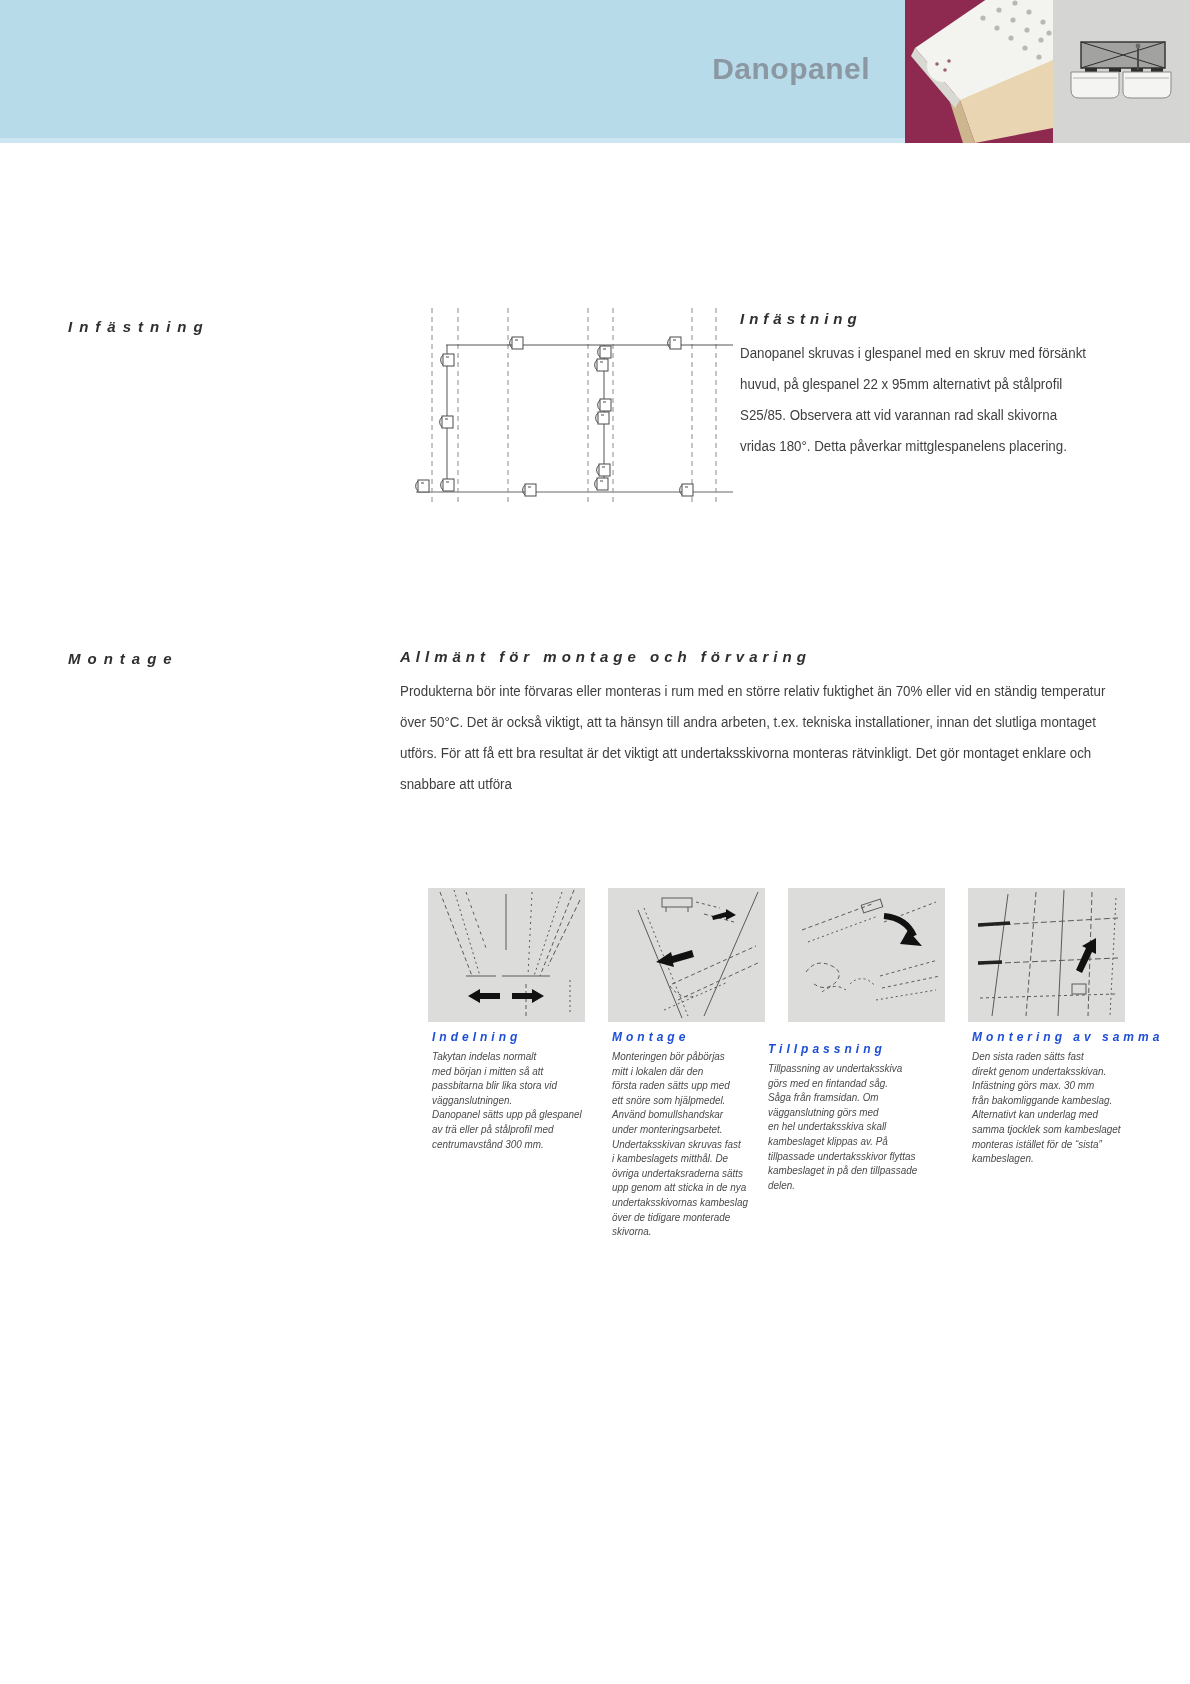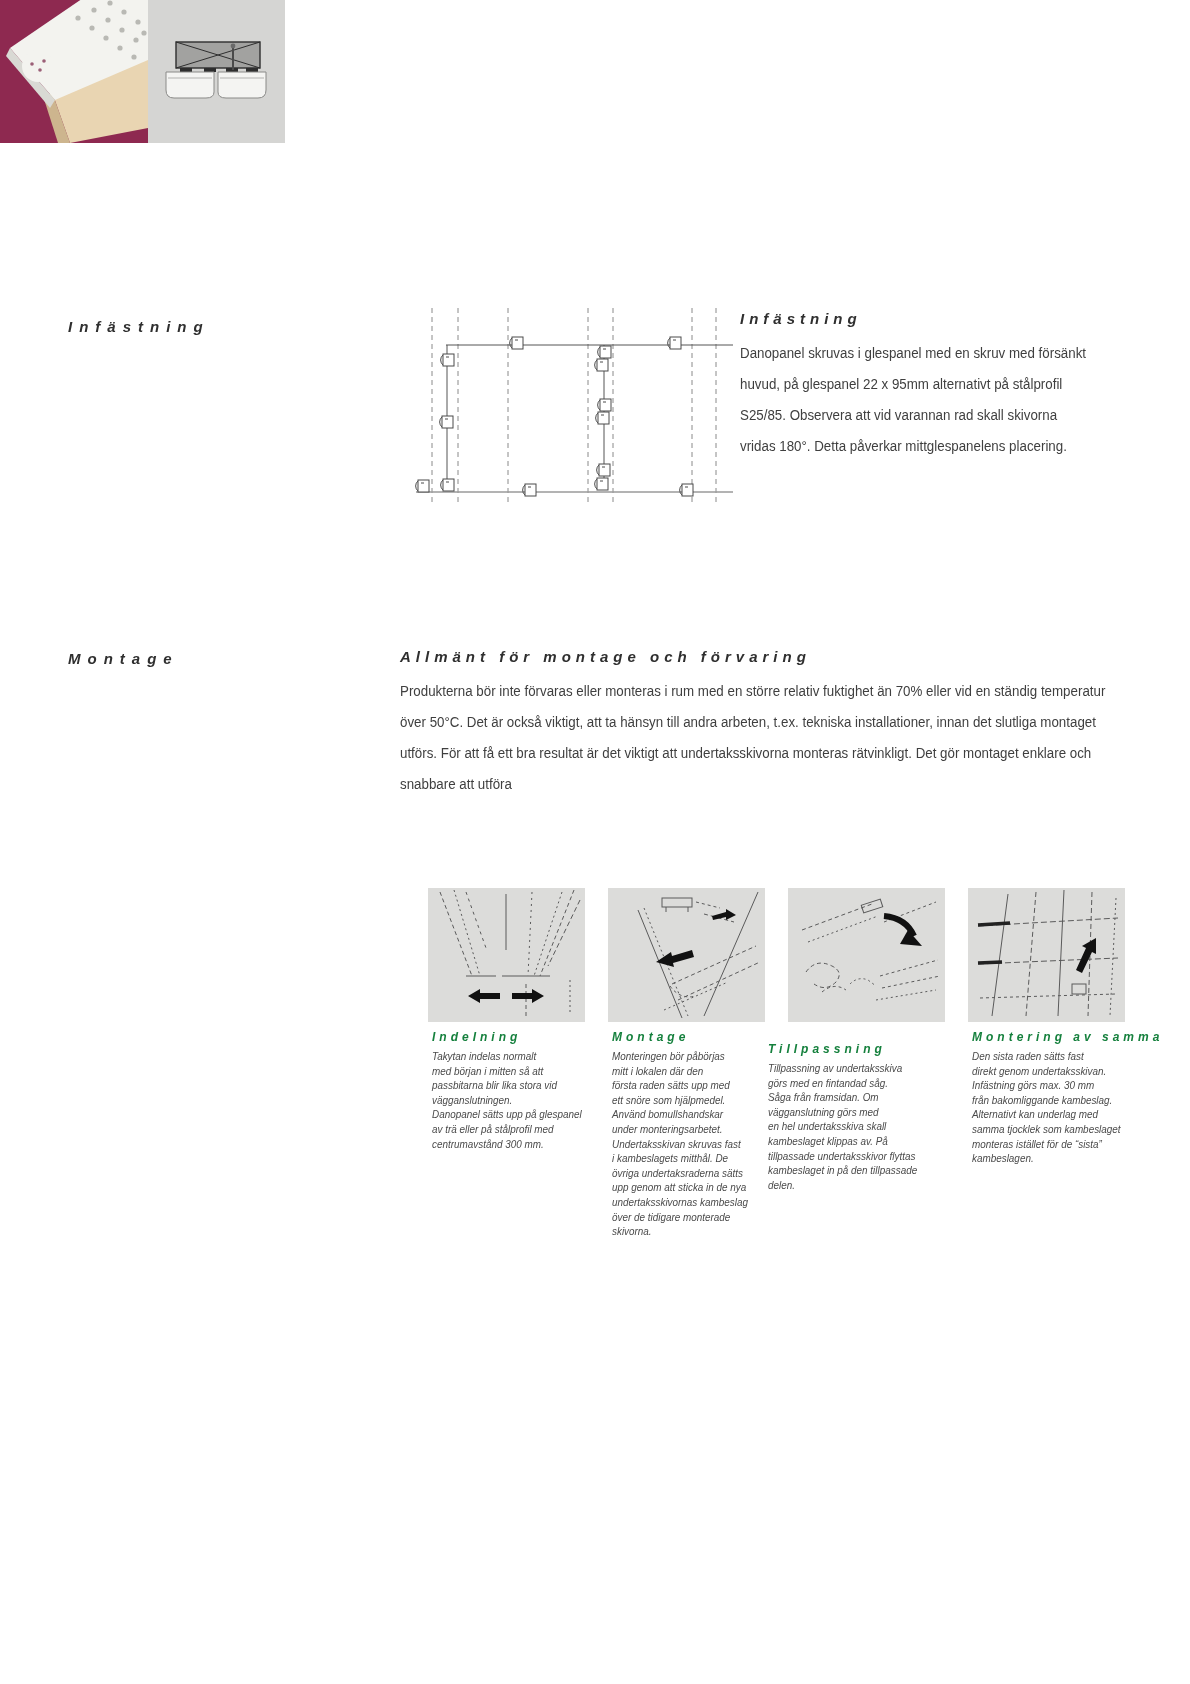--- a/index.html
+++ b/index.html
@@ -32,33 +32,37 @@
     transform:scaleX(0.86);transform-origin:0 0;white-space:nowrap;
   }
   .rightcol-1{position:absolute;left:740px;top:310px;width:400px;}
   .rightcol-2{position:absolute;left:400px;top:648px;width:800px;}
   .diagram-wrap{position:absolute;left:398px;top:288px;width:335px;height:222px;}
   
   .figure-box{position:absolute;top:888px;width:157px;height:134px;background:#dcdcda;}
   .caption{position:absolute;top:1030px;width:170px;}
   .caption h4{
     margin:0 0 5px 0;font-size:12px;font-style:italic;font-weight:bold;
-    letter-spacing:4px;color:#15803d;white-space:nowrap;
+    letter-spacing:4px;color:#1d4ed8;white-space:nowrap;
   }
   .caption .cap-lines{
     font-size:11px;font-style:italic;line-height:14.6px;color:#4a4a4a;
     transform:scaleX(0.9);transform-origin:0 0;white-space:nowrap;
   }
   .page-number{position:absolute;left:1108px;top:1724px;font-size:20px;color:#3f3f3f;}
   svg{display:block;}
 </style>
 </head>
 <body>
 
 <div class="header">
+  <div class="band-blue">
+    <span class="page-title">Danopanel</span>
+    <div class="edge"></div>
+  </div>
   <div class="band-maroon">
     <svg width="148" height="143" viewBox="0 0 148 143">
       <rect x="0" y="0" width="148" height="143" fill="#8e2950"></rect>
 
       <polygon points="52,92 148,58 148,128 70,143" fill="#e9d5b2"></polygon>
       <polygon points="52,92 70,143 58,143 44,99" fill="#cdb58e"></polygon>
 
       <polygon points="10,48 92,-8 148,-8 148,60 55,100" fill="#f3f3ef"></polygon>
       <polygon points="10,48 55,100 50,108 6,56" fill="#d9d9d4"></polygon>
 

